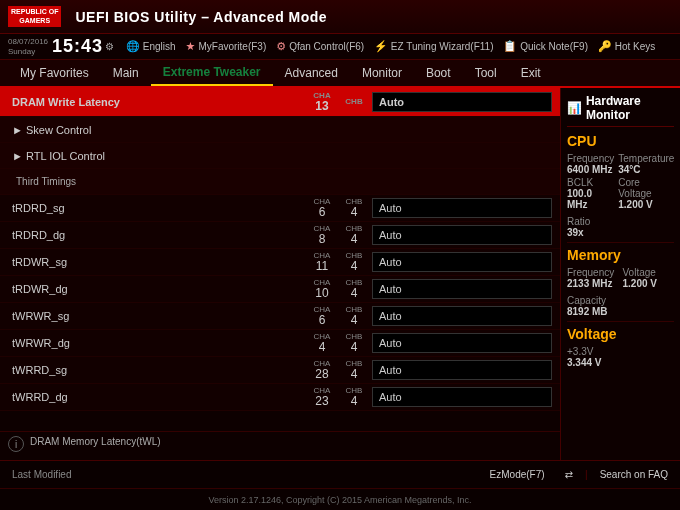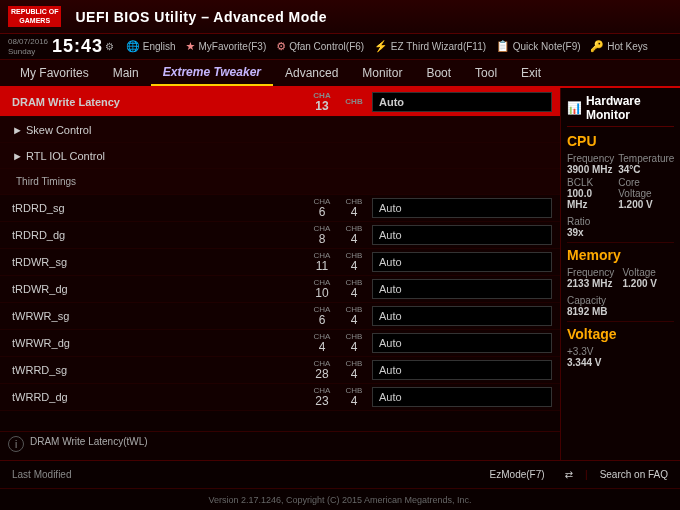--- a/index.html
+++ b/index.html
@@ -107,24 +107,23 @@
     .nav-tab {
       padding: 4px 12px;
       color: #ccc;
       font-size: 12px;
       cursor: pointer;
       height: 100%;
       display: flex;
       align-items: center;
     }
     .nav-tab.active {
-      color: #c4b5fd;
+      color: #15803d;
       border-bottom: 2px solid #ffcc00;
       font-weight: bold;
-      font-style: italic;
     }
     .nav-tab.favorites { color: #ccc; }
 
     
     .main-layout {
       display: flex;
       height: calc(510px - 34px - 26px - 28px - 28px - 22px);
     }
 
     
@@ -339,21 +338,21 @@
     <div class="info-item">
       <span class="icon">★</span>
       <span>MyFavorite(F3)</span>
     </div>
     <div class="info-item">
       <span class="icon">⚙</span>
       <span>Qfan Control(F6)</span>
     </div>
     <div class="info-item">
       <span class="icon">⚡</span>
-      <span>EZ Third Wizard(F11)</span>
+      <span>EZ Tuning Wizard(F11)</span>
     </div>
     <div class="info-item">
       <span class="icon">📋</span>
       <span>Quick Note(F9)</span>
     </div>
     <div class="info-item">
       <span class="icon">🔑</span>
       <span>Hot Keys</span>
     </div>
   </div>
@@ -499,36 +498,36 @@
       <div class="cha-chb">
         <span class="cha-label">CHB</span>
         <span class="cha-value">4</span>
       </div>
       <div class="setting-value">Auto</div>
     </div>
 
     <div style="flex:1; min-height: 20px; background:#0d0000;"></div>
     <div class="info-hint">
       <div class="info-circle">i</div>
-      <span class="info-text">DRAM Write Latency(tWL)</span>
+      <span class="info-text">DRAM Memory Latency(tWL)</span>
     </div>
 
   </div>
 
   <div class="hw-monitor">
     <div class="hw-monitor-title">
       <span>📊</span>
       <span>Hardware Monitor</span>
     </div>
 
     <div class="hw-section-title">CPU</div>
     <div class="hw-grid">
       <div>
         <div class="hw-label">Frequency</div>
-        <div class="hw-value">3900 MHz</div>
+        <div class="hw-value">6400 MHz</div>
       </div>
       <div>
         <div class="hw-label">Temperature</div>
         <div class="hw-value">34°C</div>
       </div>
       <div>
         <div class="hw-label">BCLK</div>
         <div class="hw-value">100.0 MHz</div>
       </div>
       <div>

